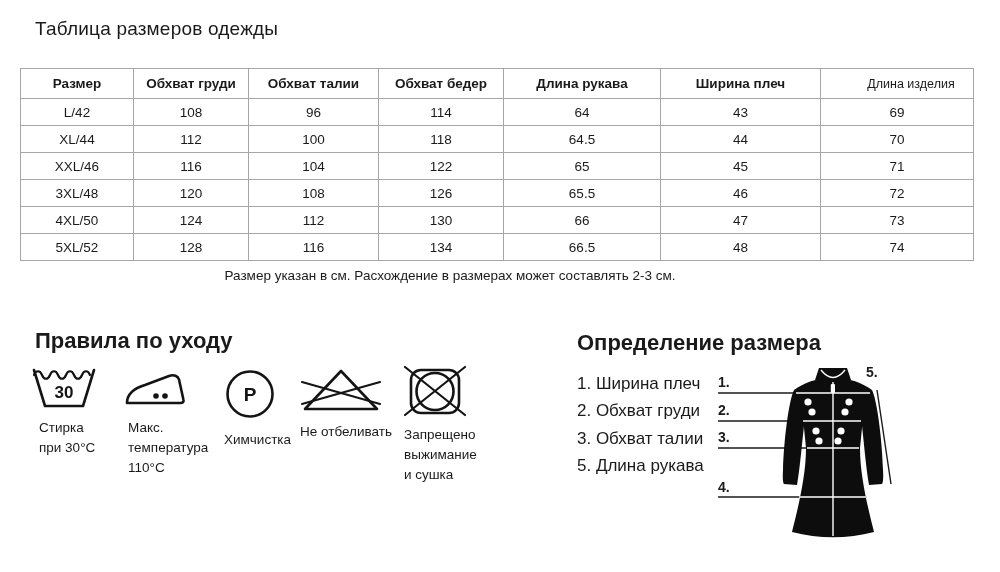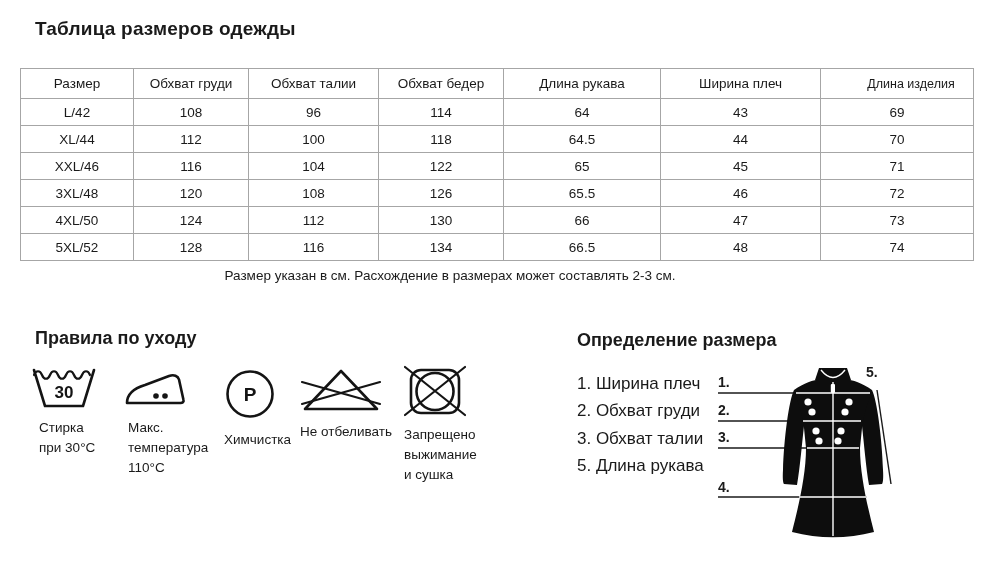--- a/index.html
+++ b/index.html
@@ -5,36 +5,36 @@
   html,body { margin:0; padding:0; }
   body {
     width:1000px; height:572px; position:relative;
     background:#ffffff; color:#1a1a1a;
     font-family:"Liberation Sans","DejaVu Sans",sans-serif;
     overflow:hidden;
   }
   .abs { position:absolute; }
 
   
-  #page-title { left:35px; top:18px; font-size:19px; font-weight:bold; letter-spacing:.2px; }
+  #page-title { left:35px; top:18px; font-size:19px; font-weight:normal; letter-spacing:.2px; }
 
   
   #size-table { left:20px; top:68px; border-collapse:collapse; table-layout:fixed; width:953px; }
   #size-table th, #size-table td {
     border:1px solid #a6a6a6; text-align:center; vertical-align:middle; padding:0;
   }
-  #size-table th { font-size:13.5px; font-weight:normal; height:29px; }
+  #size-table th { font-size:13.5px; font-weight:bold; height:29px; }
   #size-table th.light { font-weight:400; font-size:12.5px;padding-left:28px; }
   #size-table td { font-size:13.5px; height:26px; font-weight:400; }
 
   
   #size-note { left:20px; top:268px; width:860px; text-align:center; font-size:13.5px; }
 
   
-  .section-title { font-size:18px; font-weight:bold;text-align:right; }
+  .section-title { font-size:22px; font-weight:bold;text-align:right; }
   #care-title  { left:35px;  top:328px; }
   #guide-title { left:577px; top:330px; }
 
   
   .care-item { position:absolute; }
   .care-icon svg { display:block; }
   .care-label { font-size:13.5px; line-height:20px; margin-top:6px; }
   .care-label span { display:block; }
   #care-item-0 { left:31px;  top:364px; }
   #care-item-1 { left:123px; top:368px; }

